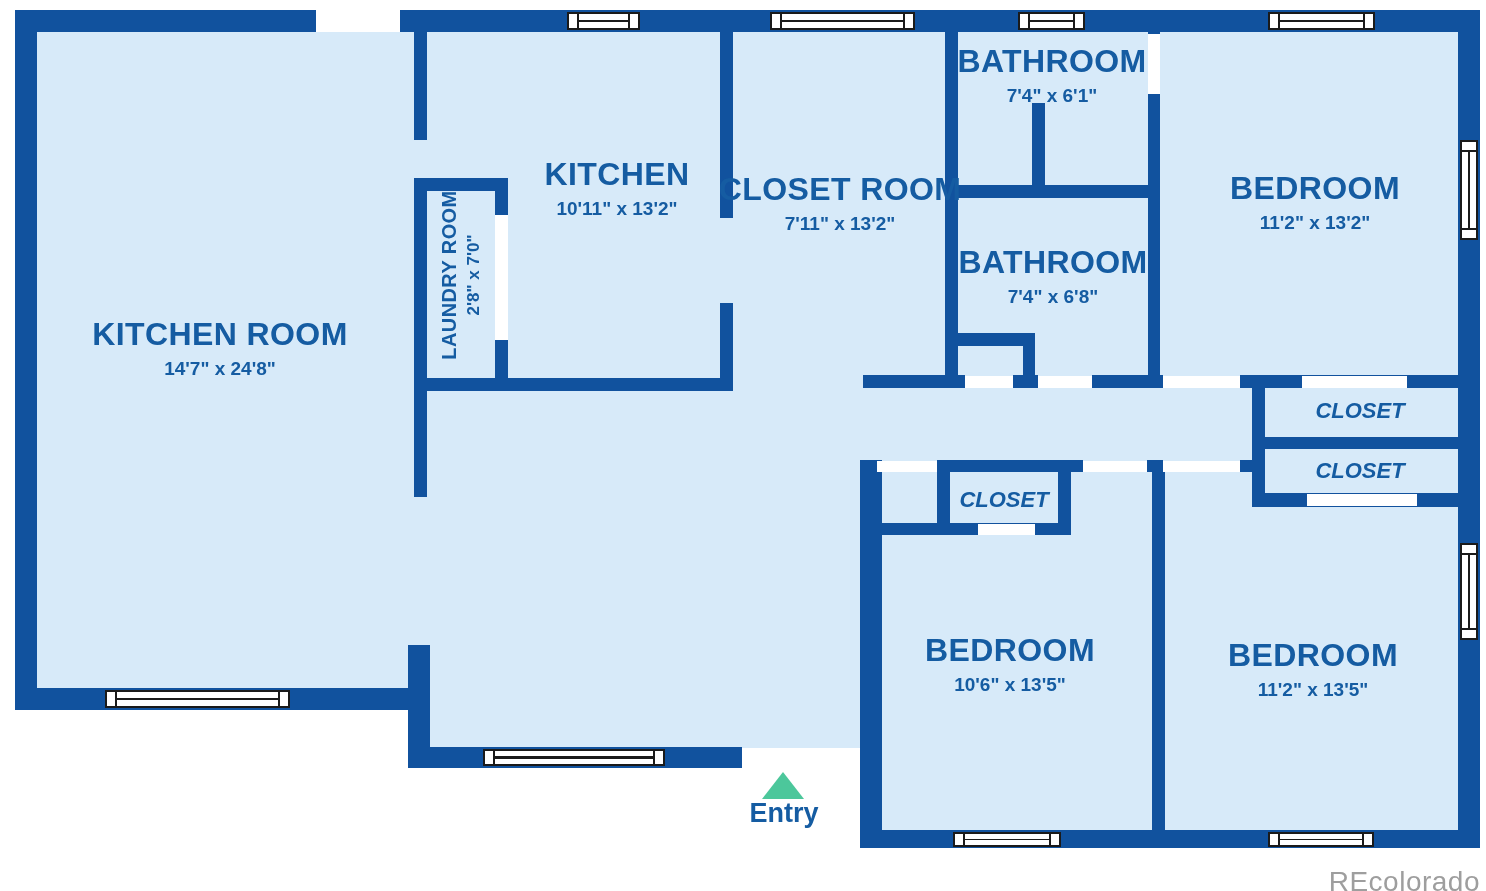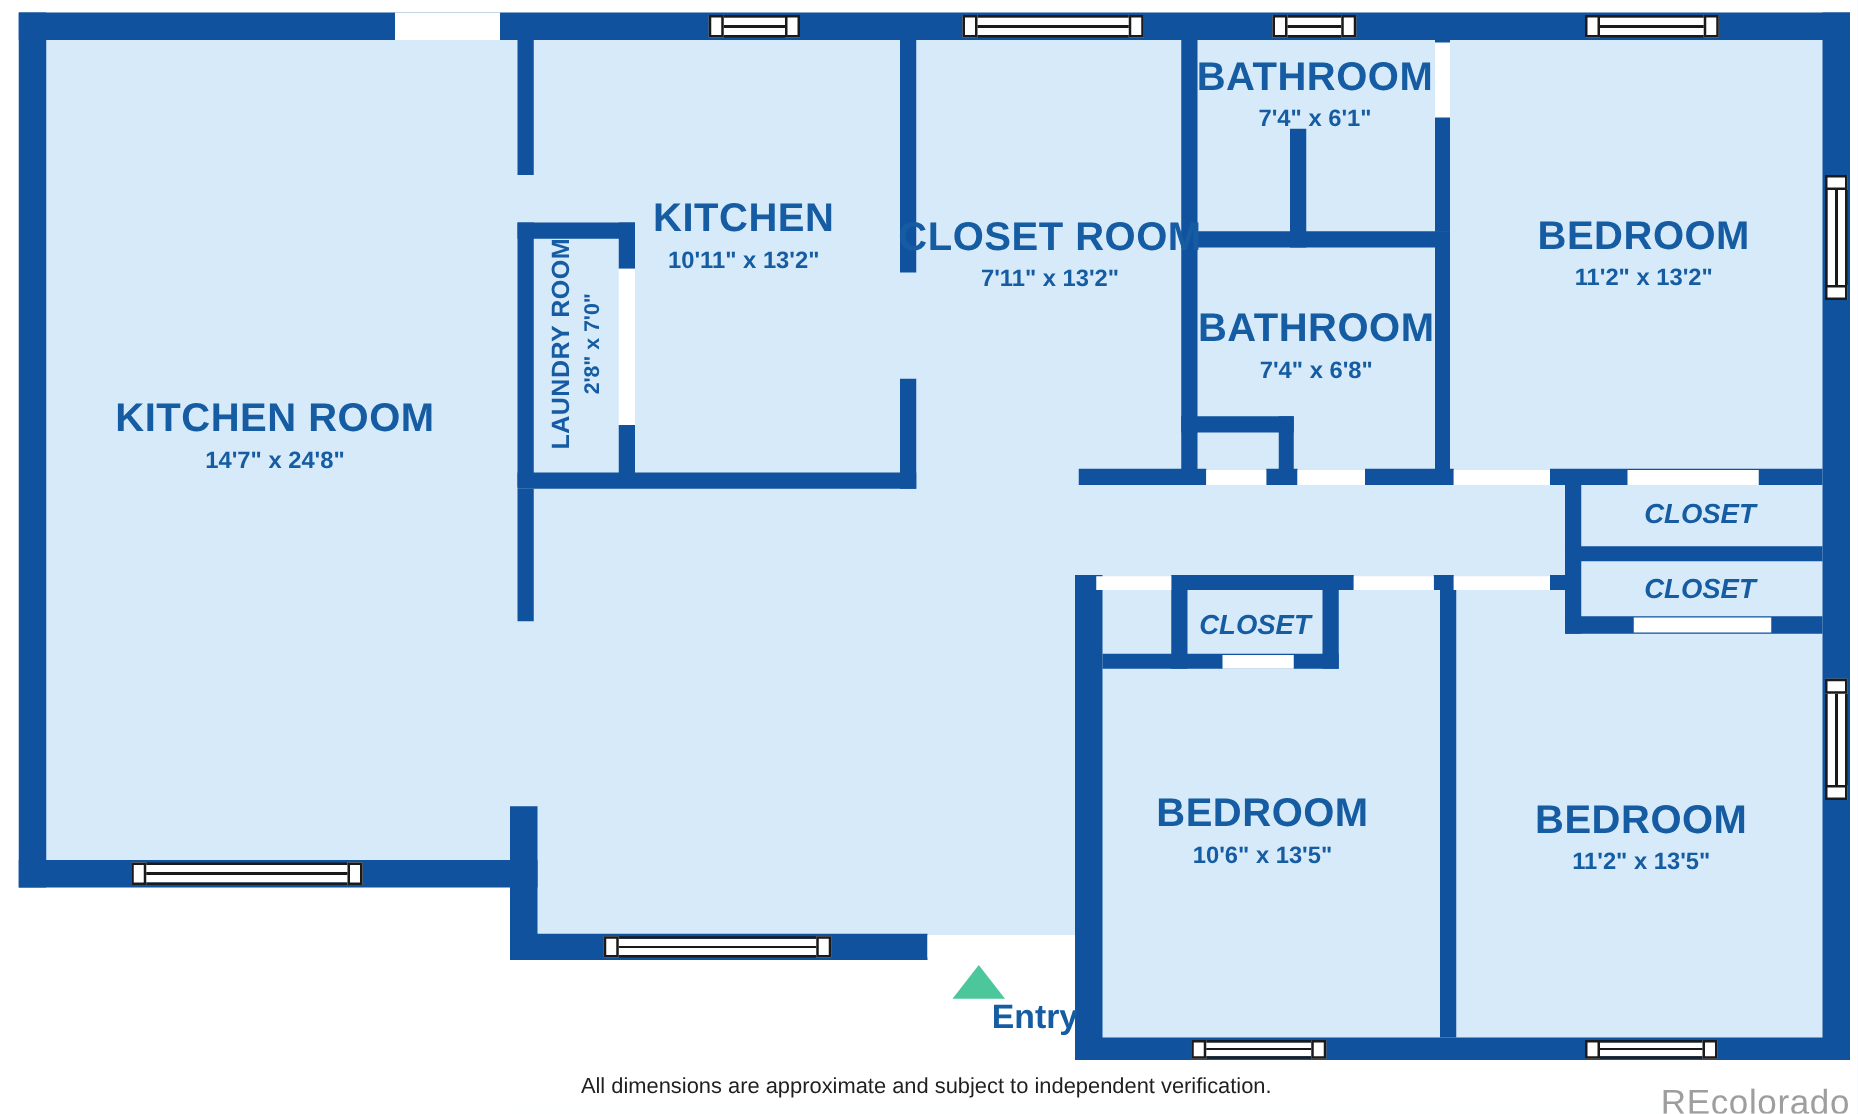--- a/index.html
+++ b/index.html
@@ -102,21 +102,21 @@
   <div class="win h" style="left:483px;top:749px;width:182px;height:17px;"></div>
   <div class="win h" style="left:953px;top:832px;width:108px;height:15px;"></div>
   <div class="win h" style="left:1268px;top:832px;width:106px;height:15px;"></div>
   <div class="win v" style="left:1460px;top:140px;width:18px;height:100px;"></div>
   <div class="win v" style="left:1460px;top:543px;width:18px;height:97px;"></div>
 
   <div class="rlabel" style="left:220px;top:348px;">
     <div class="rname">KITCHEN ROOM</div>
     <div class="rdims">14'7" x 24'8"</div>
   </div>
-  <div class="rlabel" style="left:595px;top:188px;">
+  <div class="rlabel" style="left:617px;top:188px;">
     <div class="rname">KITCHEN</div>
     <div class="rdims">10'11" x 13'2"</div>
   </div>
   <div class="rlabel rot" style="left:461px;top:275px;">
     <div class="rname">LAUNDRY ROOM</div>
     <div class="rdims">2'8" x 7'0"</div>
   </div>
   <div class="rlabel" style="left:840px;top:203px;">
     <div class="rname">CLOSET ROOM</div>
     <div class="rdims">7'11" x 13'2"</div>
@@ -146,18 +146,17 @@
     <div class="closet-label">CLOSET</div>
   </div>
   <div class="rlabel" style="left:1360px;top:411px;">
     <div class="closet-label">CLOSET</div>
   </div>
   <div class="rlabel" style="left:1360px;top:471px;">
     <div class="closet-label">CLOSET</div>
   </div>
 
   <div class="entry-tri" style="left:762px;top:772px;"></div>
-  <div class="entry-txt" style="left:828px;top:798px;">Entry</div>
+  <div class="entry-txt" style="left:784px;top:798px;">Entry</div>
 
-  <div class="footer" style="left:741px;top:858px;">All dimensions are approximate and subject to independent verification.</div>
   <div class="watermark" style="right:6px;top:866px;">REcolorado</div>
 
 </div>
 
 </body></html>

